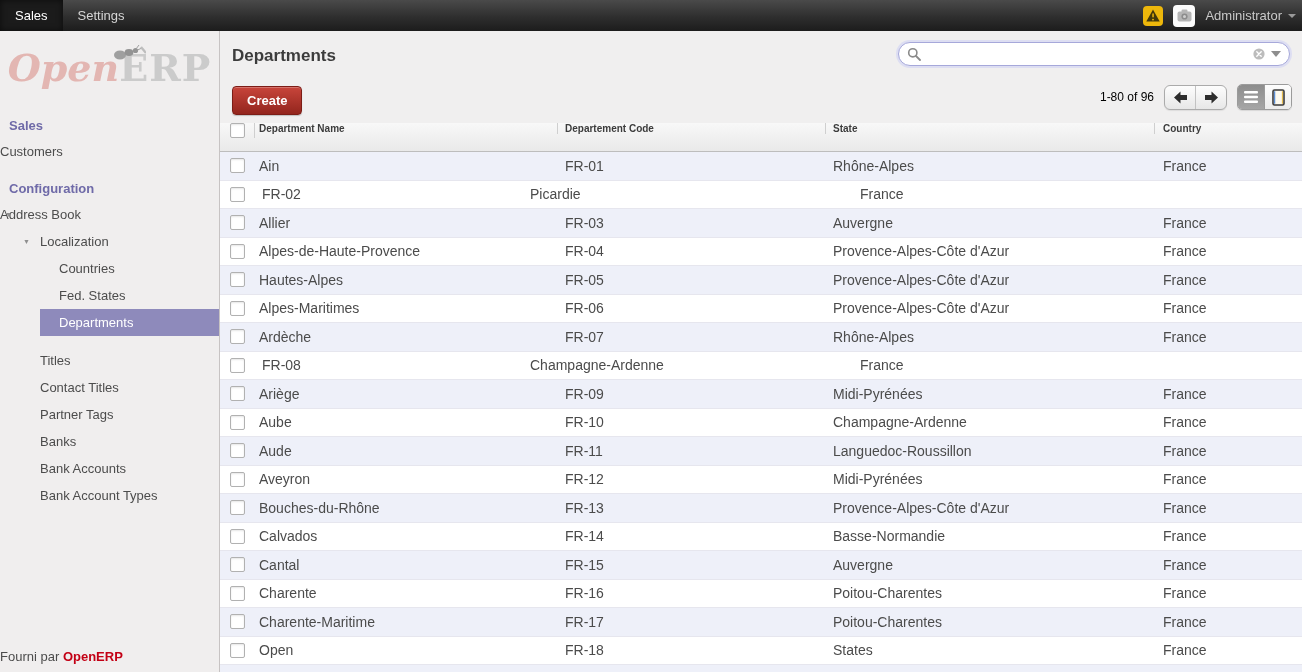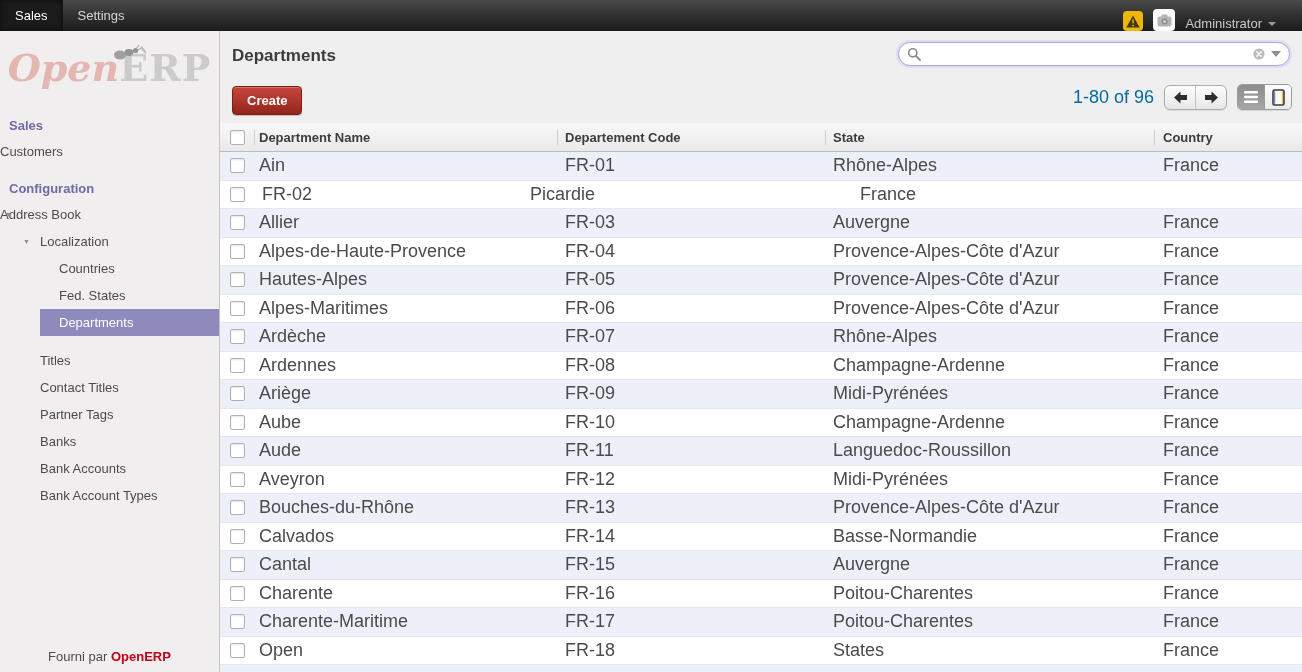--- a/index.html
+++ b/index.html
@@ -8,21 +8,21 @@
     font-family:"Liberation Sans",sans-serif;
     -webkit-font-smoothing:antialiased;
   }
   
   .topbar{
     height:31px;display:flex;align-items:stretch;font-size:13px;color:#d6d6d6;
     background:linear-gradient(180deg,#4a4a4a 0%,#2e2e2e 55%,#1c1c1c 100%);
   }
   .menu-item{padding:0 15px;display:flex;align-items:center;cursor:pointer;}
   .menu-item.active{background:#1b1b1b;color:#fff;box-shadow:inset 0 0 6px rgba(0,0,0,.6);}
-  .topbar-right{margin-left:auto;display:flex;align-items:flex-end;gap:10px;padding-right:26px;}
+  .topbar-right{margin-left:auto;display:flex;align-items:center;gap:10px;padding-right:6px;}
   .warn{width:20px;height:20px;background:#edb70b;border-radius:4px;display:flex;align-items:center;justify-content:center;cursor:pointer;}
   .avatar{width:22px;height:22px;background:#fbfbfb;border-radius:4px;display:flex;align-items:center;justify-content:center;cursor:pointer;}
   .user-menu{display:flex;align-items:center;gap:6px;cursor:pointer;color:#c9c9c9;}
   .caret{width:0;height:0;border-left:4px solid transparent;border-right:4px solid transparent;border-top:4px solid #9a9a9a;}
   
   .app{display:flex;height:641px;}
   .sidebar{width:219px;background:#f0eeee;border-right:1px solid #c7c3c3;display:flex;flex-direction:column;}
   .main{flex:1;min-width:0;display:flex;flex-direction:column;background:#fff;}
   
   .logo{height:62px;padding-top:14px;text-align:center;position:relative;
@@ -35,54 +35,54 @@
   .nav-group{margin-bottom:11px;}
   .nav-item{height:27px;line-height:27px;position:relative;cursor:pointer;white-space:nowrap;}
   .ind-1 .nav-label{}
   .ind-2 .nav-label{margin-left:40px;}
   .ind-3 .nav-label{margin-left:59px;}
   .tree-caret{position:absolute;top:0;font-size:7px;color:#8f8f8f;line-height:27px;}
   .ind-1 .tree-caret{left:5px;}
   .ind-2 .tree-caret{left:23px;}
   .nav-item.selected{background:#8e8abb;margin-left:40px;}
   .nav-item.selected .nav-label{margin-left:19px;color:#fff;}
-  .sidebar-footer{padding:6px 0 8px;text-align:center;font-size:13px;color:#4c4c4c;}
+  .sidebar-footer{padding:6px 0 8px;font-size:13px;color:#4c4c4c;}
   .brand{color:#c30015;font-weight:bold;cursor:pointer;}
   
   .main-header{height:92px;background:#f0efef;position:relative;flex:0 0 auto;}
   .page-title{position:absolute;left:12px;top:15px;font-size:17px;font-weight:bold;color:#3c3c3c;}
   .searchbox{position:absolute;right:12px;top:11px;width:374px;height:22px;background:#fff;
     border:1px solid #a6a8da;border-radius:13px;box-shadow:0 0 0 2px #dddef2;
     display:flex;align-items:center;padding:0 8px;gap:6px;}
   .search-input{flex:1;border:none;outline:none;font-size:13px;background:transparent;color:#333;min-width:0;}
   .scaret{width:0;height:0;border-left:5px solid transparent;border-right:5px solid transparent;border-top:6px solid #8e8e8e;cursor:pointer;}
   .create-btn{position:absolute;left:12px;top:55px;cursor:pointer;
     background:linear-gradient(180deg,#c8453b,#93251d);border:1px solid #7c1d16;border-radius:4px;
     color:#fff;font-size:13px;font-weight:bold;padding:6px 14px;
     box-shadow:inset 0 1px 0 rgba(255,255,255,.25),0 1px 1px rgba(0,0,0,.2);
     font-family:"Liberation Sans",sans-serif;}
   .pager{position:absolute;right:10px;top:53px;display:flex;align-items:center;gap:10px;}
-  .pager-text{font-size:18px;color:#0369a1;}
+  .pager-text{font-size:12px;color:#000000;}
   .arrow-group{display:flex;border:1px solid #ababab;border-radius:6px;overflow:hidden;
     background:linear-gradient(180deg,#fdfdfd,#e7e7e7);box-shadow:0 1px 1px rgba(0,0,0,.08);}
   .arrow-btn{width:30px;height:23px;display:flex;align-items:center;justify-content:center;cursor:pointer;}
   .arrow-btn + .arrow-btn{border-left:1px solid #c2c2c2;}
   .switch-group{display:flex;border:1px solid #9b9b9b;border-radius:5px;overflow:hidden;
     box-shadow:0 1px 1px rgba(0,0,0,.1);}
   .switch-btn{width:26px;height:24px;display:flex;align-items:center;justify-content:center;cursor:pointer;
     background:linear-gradient(180deg,#fdfdfd,#ececec);}
   .switch-btn.active{background:linear-gradient(180deg,#8d8d8d,#a6a6a6);border-right:1px solid #9b9b9b;}
   
   .table{flex:1;display:flex;flex-direction:column;}
-  .thead{display:flex;height:28px;flex:0 0 auto;align-items:center;
+  .thead{display:flex;height:28px;flex:0 0 auto;align-items:flex-start;
     background:linear-gradient(180deg,#f8f8f8,#e9e9e9);border-bottom:1px solid #bdbdbd;
-    font-size:13px;font-weight:bold;color:#3c3c3c;}
+    font-size:10px;font-weight:bold;color:#3c3c3c;}
   .hcell{display:flex;align-items:center;border-right:1px solid #cfcfcf;box-sizing:border-box;cursor:pointer;}
   .hcell:last-child{border-right:none;}
-  .trow{display:flex;height:28.5px;align-items:center;font-size:18px;color:#4b4b4b;
+  .trow{display:flex;height:28.5px;align-items:center;font-size:14px;color:#4b4b4b;
     border-bottom:1px solid #e6e6ee;box-sizing:border-box;cursor:pointer;background:#fff;}
   .trow.alt{background:#eef0f9;}
   .c-check{width:35px;flex:0 0 auto;display:flex;align-items:center;padding-left:10px;box-sizing:border-box;cursor:default;}
   .c-name{width:303px;flex:0 0 auto;padding-left:4px;box-sizing:border-box;}
   .c-code{width:268px;flex:0 0 auto;padding-left:7px;box-sizing:border-box;}
   .c-state{width:329px;flex:0 0 auto;padding-left:7px;box-sizing:border-box;}
   .c-country{flex:1;padding-left:8px;box-sizing:border-box;}
   .checkbox{width:13px;height:13px;background:#fff;border:1px solid #b1b1b1;border-radius:2px;
     box-shadow:inset 0 1px 2px rgba(0,0,0,.1);cursor:pointer;flex:0 0 auto;}
   .row-filler{height:9px;background:#eef0f9;}
@@ -278,21 +278,20 @@
             </div>
             <div class="c-name">Ardèche</div>
             <div class="c-code">FR-07</div>
             <div class="c-state">Rhône-Alpes</div>
             <div class="c-country">France</div>
           </div>
           <div class="trow">
             <div class="c-check">
               <span class="checkbox"></span>
             </div>
-            <div class="c-name">Ardennes</div>
             <div class="c-code">FR-08</div>
             <div class="c-state">Champagne-Ardenne</div>
             <div class="c-country">France</div>
           </div>
           <div class="trow alt">
             <div class="c-check">
               <span class="checkbox"></span>
             </div>
             <div class="c-name">Ariège</div>
             <div class="c-code">FR-09</div>

